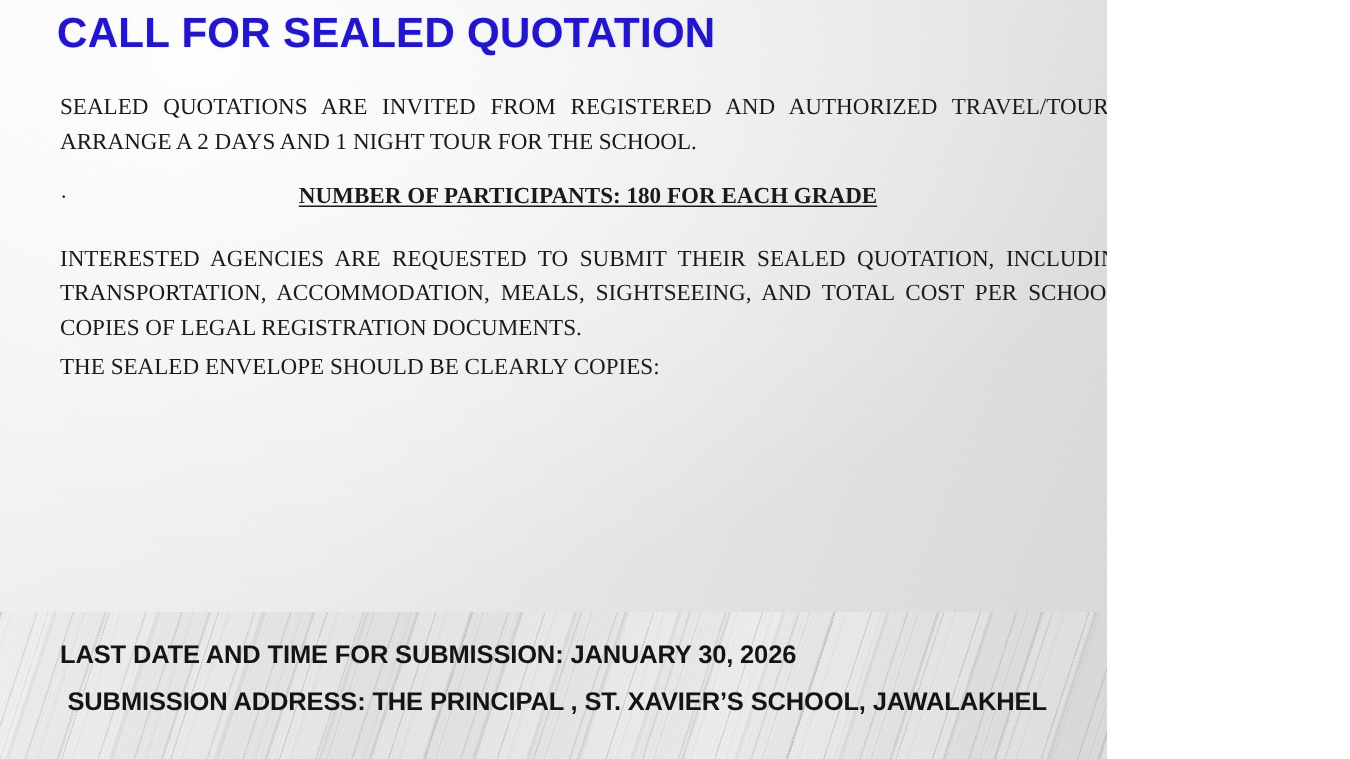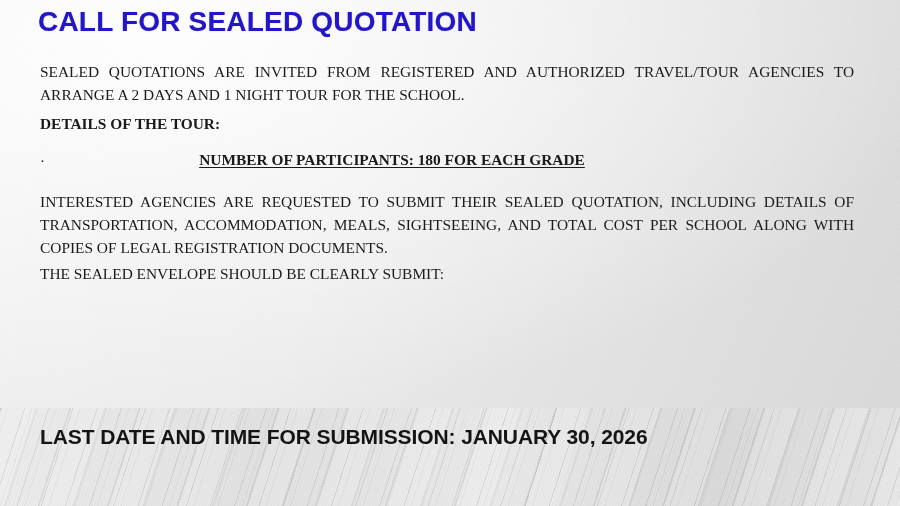--- a/index.html
+++ b/index.html
@@ -2,21 +2,21 @@
 <html><head>
 <meta charset="utf-8">
 <style>
   html, body {
     margin: 0;
     padding: 0;
     background: #ffffff;
   }
   .slide {
     position: relative;
-    width: 900px;
+    width: 738px;
     height: 506px;
     overflow: hidden;
     font-family: "Liberation Serif", serif;
     background:
       radial-gradient(ellipse 140% 120% at 18% 8%, rgba(255,255,255,0.95) 0%, rgba(255,255,255,0.0) 62%),
       linear-gradient(112deg, #f2f2f2 0%, #ececec 38%, #e2e2e2 68%, #d8d8d9 100%);
   }
   
   .grain {
     position: absolute;
@@ -144,59 +144,59 @@
     position: absolute;
     left: 0;
     top: 0;
     width: 900px;
     z-index: 2;
     font-family: "Liberation Sans", sans-serif;
     font-weight: bold;
     color: #141414;
   }
   .banner-line {
-    font-size: 21px;
+    font-size: 17px;
     letter-spacing: -0.1px;
     line-height: 22px;
     white-space: nowrap;
   }
   .banner-line.l1 { margin: 18px 0 0 40px; }
   .banner-line.l2 { margin: 9px 0 0 45px; }
 </style>
 </head>
 <body>
 
 <div class="slide">
 
   <div class="grain"></div>
 
   <div class="title">CALL FOR SEALED QUOTATION</div>
 
   <div class="body-area">
 
     <p class="para justify">SEALED QUOTATIONS ARE INVITED FROM REGISTERED AND AUTHORIZED TRAVEL/TOUR AGENCIES TO ARRANGE A 2 DAYS AND 1 NIGHT TOUR FOR THE SCHOOL.</p>
 
-    <p class="heading-bold">DETAILS OF THE TOUR:</p>
 
 
     <div class="participants-row">
       <span class="lone-bullet">·</span>
       <div class="centered">NUMBER OF PARTICIPANTS: 180 FOR EACH GRADE</div>
     </div>
 
     <div class="gap-1"></div>
 
     <p class="para justify">INTERESTED AGENCIES ARE REQUESTED TO SUBMIT THEIR SEALED QUOTATION, INCLUDING DETAILS OF TRANSPORTATION, ACCOMMODATION, MEALS, SIGHTSEEING, AND TOTAL COST PER SCHOOL ALONG WITH COPIES OF LEGAL REGISTRATION DOCUMENTS.</p>
 
     <div class="gap-2"></div>
 
-    <p class="para tight">THE SEALED ENVELOPE SHOULD BE CLEARLY SUBMIT:</p>
+    <p class="para tight">THE SEALED ENVELOPE SHOULD BE CLEARLY COPIES:</p>
 
 
   </div>
 
   <div class="banner">
     <div class="banner-text">
       <div class="banner-line l1">LAST DATE AND TIME FOR SUBMISSION: JANUARY 30, 2026</div>
+      <div class="banner-line l2">SUBMISSION ADDRESS: THE PRINCIPAL , ST. XAVIER’S SCHOOL, JAWALAKHEL</div>
     </div>
   </div>
 
 </div>
 
 </body></html>

